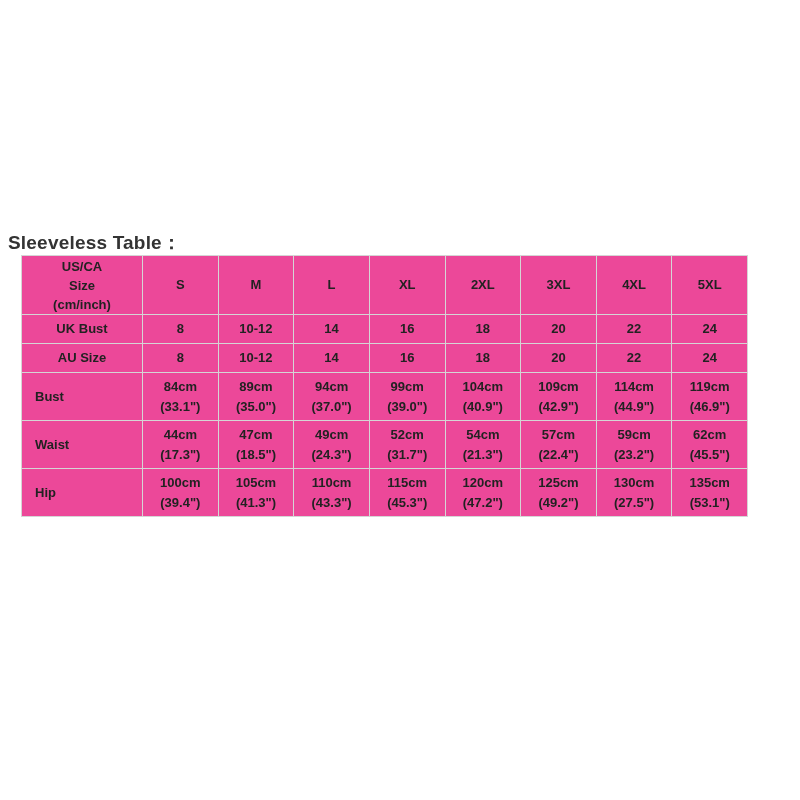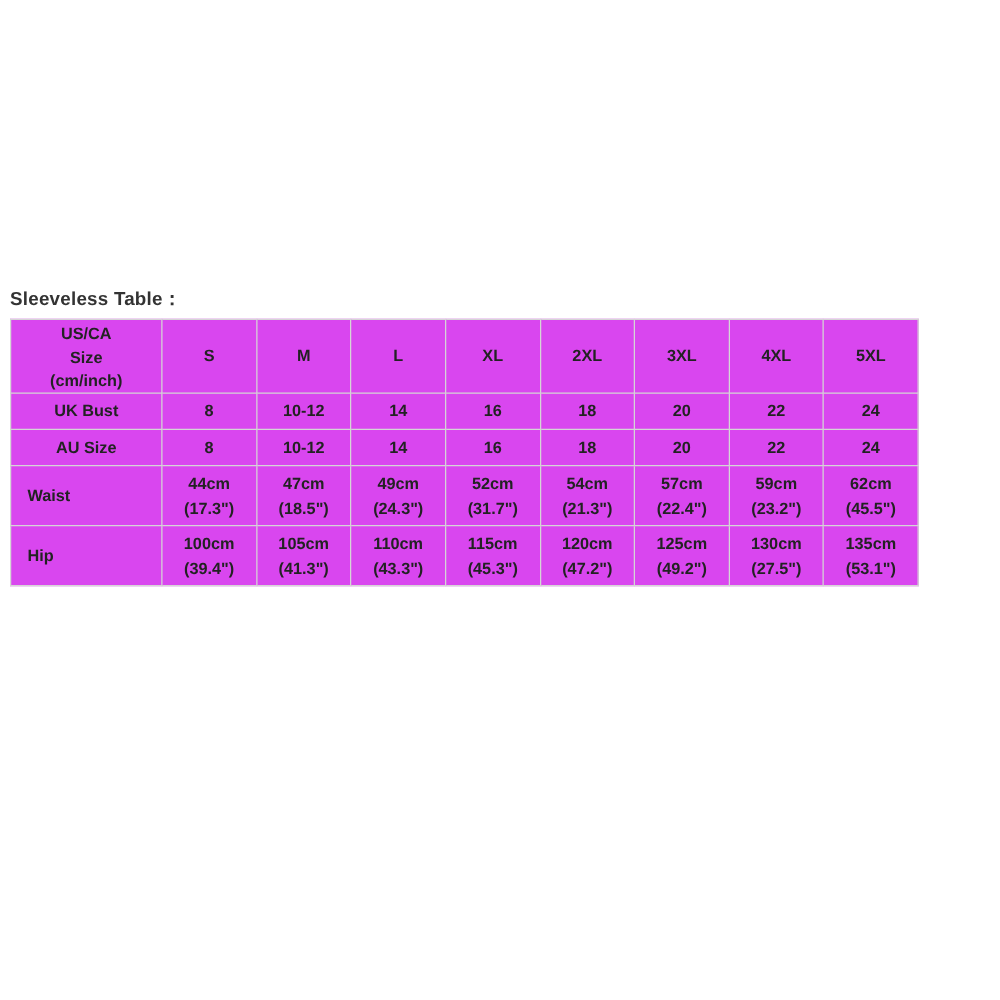--- a/index.html
+++ b/index.html
@@ -16,33 +16,33 @@
     position: relative;
     width: 800px;
     height: 800px;
     overflow: hidden;
     background: #ffffff;
   }
   .chart-title {
     position: absolute;
     left: 8px;
     top: 230px;
-    font-size: 15px;
+    font-size: 19px;
     font-weight: 700;
     color: #333333;
     letter-spacing: 0.2px;
   }
   table.size-chart {
     position: absolute;
-    left: 8px;
+    left: 21px;
     top: 255px;
     width: 727px;
     border-collapse: collapse;
     table-layout: fixed;
-    background: #d946ef;
+    background: #ec4899;
   }
   .size-chart col.c-label { width: 121px; }
   .size-chart th, .size-chart td {
     border: 1px solid #d5d5d5;
     text-align: center;
     vertical-align: middle;
     font-size: 13px;
     font-weight: 700;
     color: #222222;
     padding: 0;
@@ -110,20 +110,39 @@
       <td>8</td>
       <td>10-12</td>
       <td>14</td>
       <td>16</td>
       <td>18</td>
       <td>20</td>
       <td>22</td>
       <td>24</td>
     </tr>
 
+    <tr class="r-meas">
+      <th class="rowlabel-left">Bust</th>
+      <td>84cm
+(33.1")</td>
+      <td>89cm
+(35.0")</td>
+      <td>94cm
+(37.0")</td>
+      <td>99cm
+(39.0")</td>
+      <td>104cm
+(40.9")</td>
+      <td>109cm
+(42.9")</td>
+      <td>114cm
+(44.9")</td>
+      <td>119cm
+(46.9")</td>
+    </tr>
 
     <tr class="r-meas">
       <th class="rowlabel-left">Waist</th>
       <td>44cm
 (17.3")</td>
       <td>47cm
 (18.5")</td>
       <td>49cm
 (24.3")</td>
       <td>52cm

